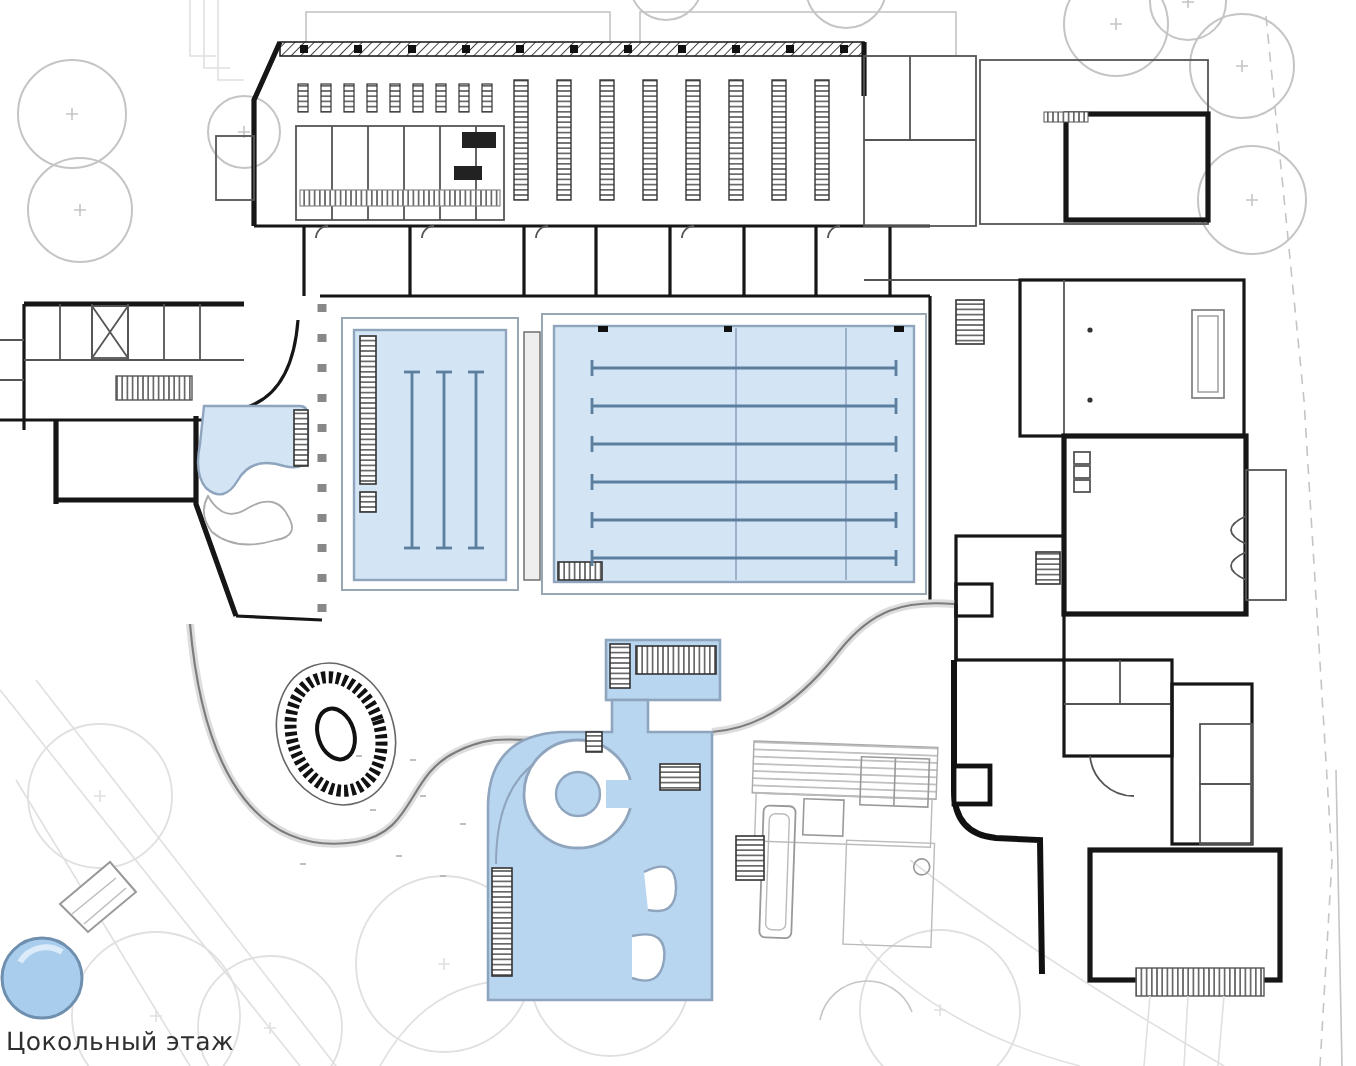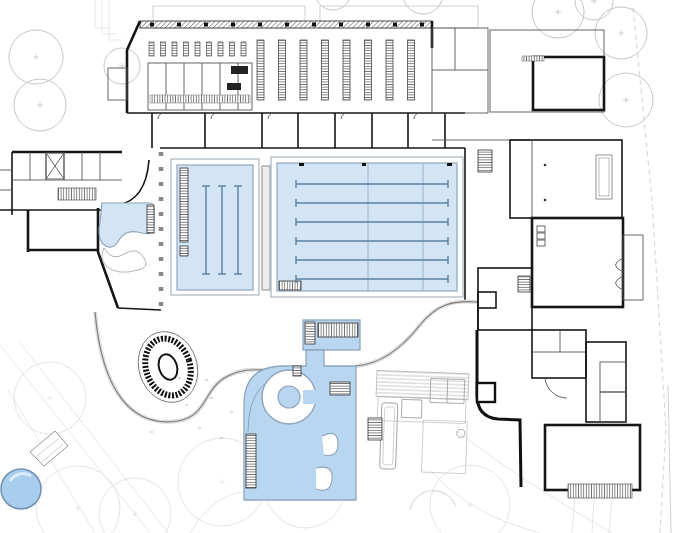--- a/index.html
+++ b/index.html
@@ -310,13 +310,14 @@
     </g>
     <rect x="368" y="418" width="14" height="22" class="hatchbox"></rect>
 
     <circle cx="21" cy="489" r="20" fill="var(--plunge-fill,#a9cdec)" stroke="#6f8fae" stroke-width="1.5"></circle>
     <path d="M10,481 A15,15 0 0 1 31,476" stroke="#dcebfa" stroke-width="3" fill="none"></path>
     <polygon points="30,452 55,431 68,446 44,466" fill="#fff" stroke="#999" stroke-width="1"></polygon>
     <path d="M36,457 L58,439 M42,462 L63,444" stroke="#bbb" stroke-width="0.7"></path>
   </g>
 </svg>
 
+<div id="caption">Цокольный этаж</div>
 </div>
 
 </body></html>

